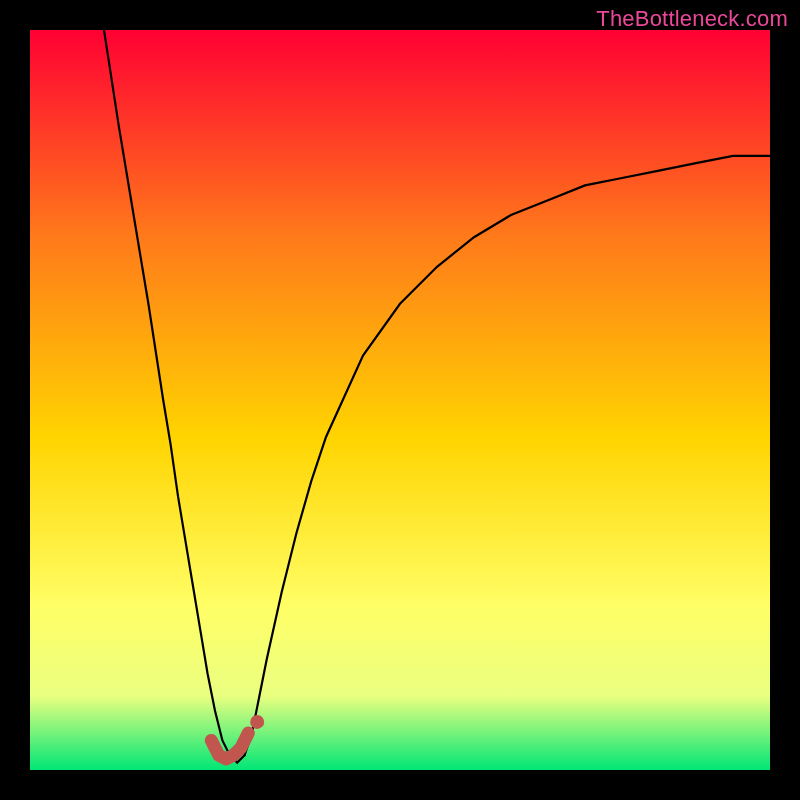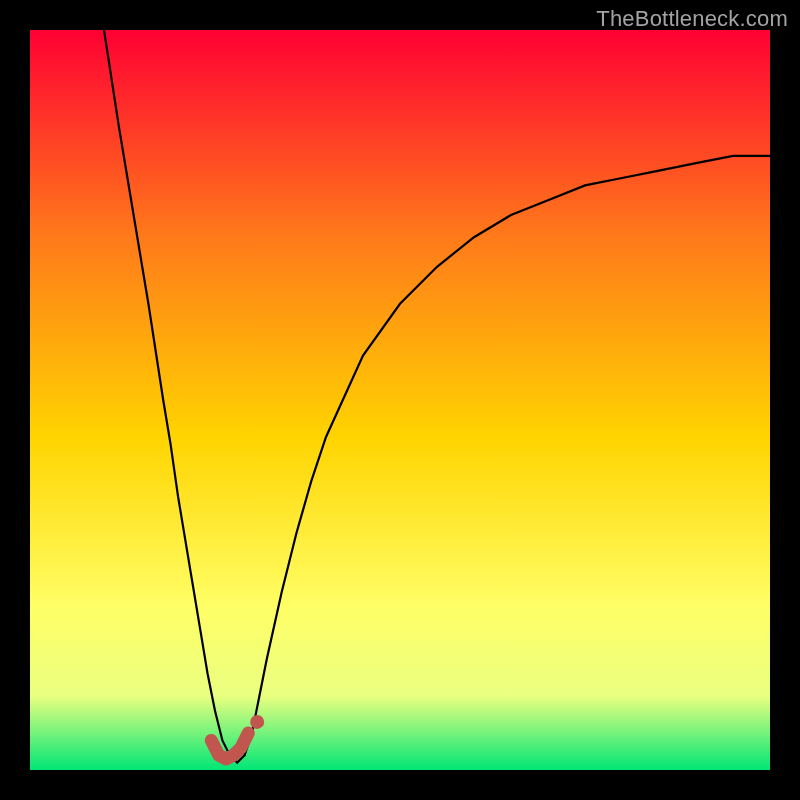--- a/index.html
+++ b/index.html
@@ -23,21 +23,21 @@
     top: 30px;
     left: 30px;
     width: 740px;
     height: 740px;
     overflow: hidden;
   }
   .watermark {
     position: absolute;
     top: 6px;
     right: 12px;
-    color: #a3a3a3;
+    color: #ec4899;
     font-size: 22px;
     font-weight: 500;
     letter-spacing: 0.2px;
   }
 </style>
 </head>
 <body>
 
 <div class="frame">
   <div class="watermark">TheBottleneck.com</div>

